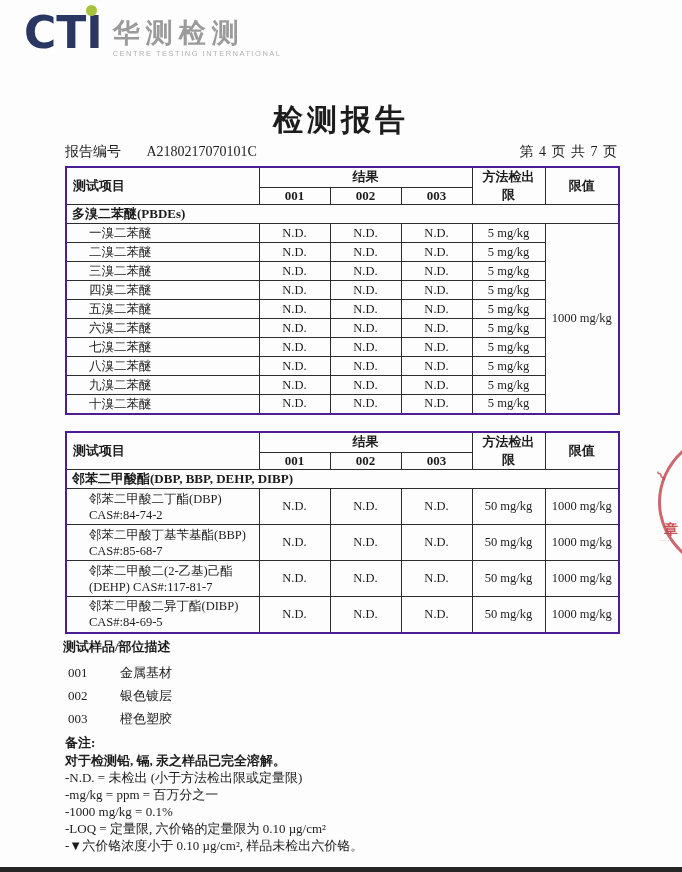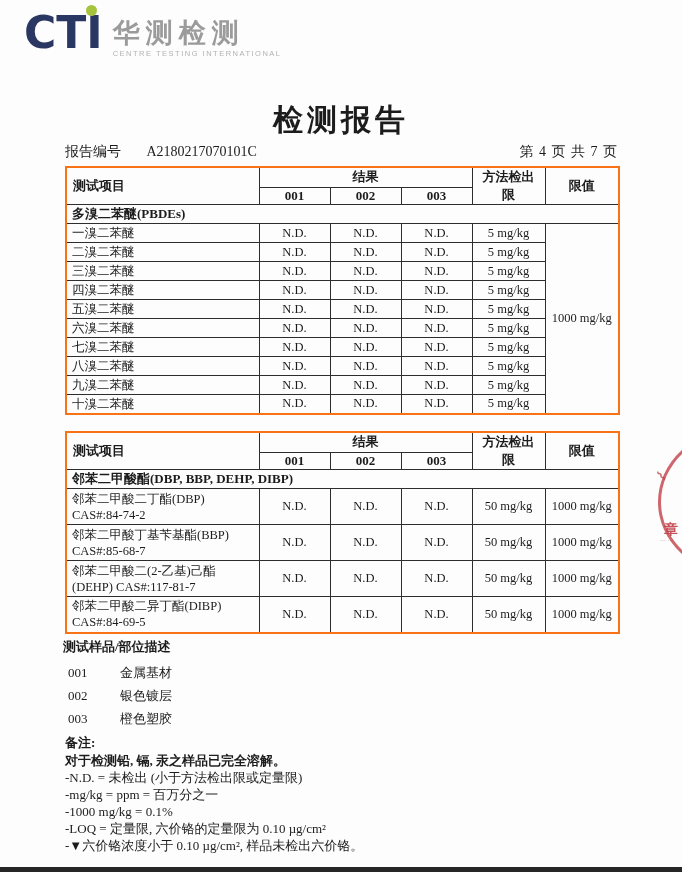--- a/index.html
+++ b/index.html
@@ -37,32 +37,32 @@
   .meta{position:absolute;top:143px;left:65px;width:553px;display:flex;
     justify-content:space-between;font-size:14px;}
   .meta-left .report-no{margin-left:22px;}
   .meta-right{letter-spacing:1px;}
 
   
   .tbl{position:absolute;left:65px;}
   .tbl-1{top:166px;}
   .tbl-2{top:431px;}
   table{border-collapse:collapse;width:553px;table-layout:fixed;background:transparent;}
-  table{border:2px solid #f97316;}
+  table{border:2px solid #4c1d95;}
   th,td{border:1px solid #2d2d2d;padding:0 4px;text-align:center;
     font-size:12.5px;font-weight:normal;overflow:hidden;}
   th{font-weight:bold;font-size:13px;}
   tr.hr1{height:19px;}
   tr.hr2{height:16px;}
   tr.sec{height:18px;}
   tr.sec td{text-align:left;font-weight:bold;padding-left:5px;font-size:13px;border-radius:7px;}
   th.item-h{text-align:left;padding-left:6px;}
   .tbl-1 tr.data-row{height:19px;}
   .tbl-2 tr.data-row{height:36px;}
-  td.name-cell{text-align:left;padding-left:5px;line-height:16px;}
+  td.name-cell{text-align:left;padding-left:22px;line-height:16px;}
 
   
   .sample-desc{position:absolute;top:638px;left:63px;font-size:13px;}
   .sample-desc .sd-title{font-weight:bold;margin-bottom:5px;}
   .sd-item{display:flex;height:23px;align-items:center;}
   .sd-code{width:52px;padding-left:5px;}
 
   
   .remarks{position:absolute;top:734px;left:65px;display:flex;font-size:13px;flex-direction:column;}
   .remarks-label{width:55px;font-weight:bold;}

